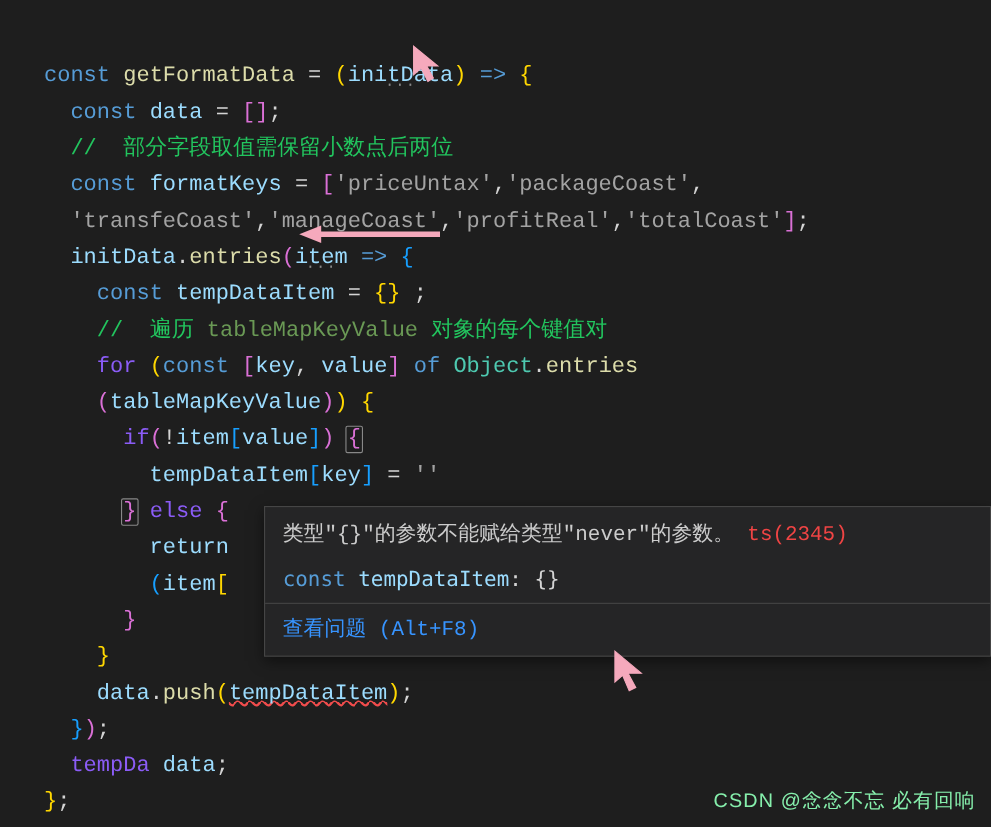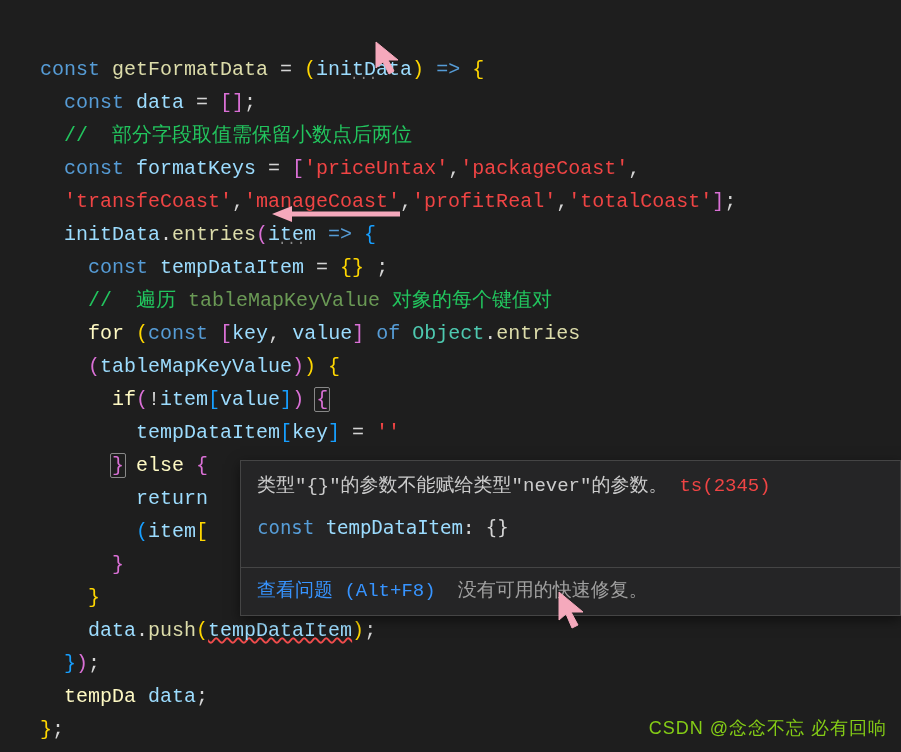--- a/index.html
+++ b/index.html
@@ -13,30 +13,30 @@
     height: 752px;
     overflow: hidden;
     position: relative;
   }
   .editor {
     padding: 20px 0 0 40px;
     white-space: pre;
   }
   .line { position: relative; }
   .k-const { color: #569cd6; }
-  .k-keyword { color: #fef9c3; text-align: right; }
+  .k-keyword { color: #8b5cf6; text-align: right; }
   .fn-name { color: #dcdcaa; }
   .var { color: #9cdcfe; }
   .param { color: #9cdcfe; }
   .op { color: #d4d4d4; }
   .punct { color: #d4d4d4; }
   .bracket1 { color: #ffd700; }
   .bracket2 { color: #da70d6; }
   .bracket3 { color: #179fff; }
-  .str { color: #ef4444; }
+  .str { color: #a3a3a3; }
   .comment { color: #22c55e; }
   .obj { color: #4ec9b0; }
   .method { color: #dcdcaa; }
 
   .wavy-red {
     text-decoration: underline wavy #f14c4c;
     text-decoration-skip-ink: none;
   }
   .sel-brace {
     border: 1px solid #888;
@@ -78,22 +78,20 @@
   .tooltip .ts-code { color: #ef4444; margin-left: 12px; }
   .tooltip .tt-code {
     font-family: Consolas, monospace;
     color: #d4d4d4;
     margin-top: 10px;
   }
   .tooltip .tt-footer {
     border-top: 1px solid #454545;
     padding: 8px 16px;
     display: flex;
-    gap: 22px;
-    margin-top: 19px;
   }
   .tooltip .tt-link { color: #3794ff; cursor: pointer; }
   .tooltip .tt-muted { color: #a0a0a0; }
 
   
   .cursor-arrow {
     position: absolute;
     z-index: 20;
   }
   .cursor-arrow svg { display: block; }
@@ -102,21 +100,21 @@
   .anno-arrow {
     position: absolute;
     z-index: 15;
   }
 
   
   .watermark {
     position: absolute;
     right: 14px;
     bottom: 8px;
-    color: #84cc16;
+    color: #86efac;
     font-size: 18px;
     font-family: "Microsoft YaHei", sans-serif;
     letter-spacing: 1px;
   }
 </style>
 </head>
 <body>
 
 <div class="editor">
 <span class="line"><span class="k-const">const</span> <span class="fn-name">getFormatData</span><span class="op"> = </span><span class="bracket1">(</span><span class="param dots3">initData</span><span class="bracket1">)</span><span class="k-const"> =&gt; </span><span class="bracket1">{</span></span>
@@ -142,21 +140,20 @@
 <span class="line"><span class="bracket1">}</span><span class="punct">;</span></span>
 </div>
 
 <div class="tooltip">
   <div class="tt-body">
     <div><span class="tt-err">类型"{}"的参数不能赋给类型"never"的参数。</span><span class="ts-code">ts(2345)</span></div>
     <div class="tt-code"><span class="k-const">const</span> <span class="var">tempDataItem</span><span>: {}</span></div>
   </div>
   <div class="tt-footer">
     <span class="tt-link">查看问题 (Alt+F8)</span>
-    <span class="tt-muted">没有可用的快速修复。</span>
   </div>
 </div>
 
 <div class="cursor-arrow" style="left:372px; top:40px;">
   <svg width="34" height="40" viewBox="0 0 34 40">
     <path d="M4 2 L4 28 L11 22 L17 34 L22 31 L16 20 L26 20 Z" fill="#f5a9bc" stroke="#f5a9bc"></path>
   </svg>
 </div>
 
 <div class="anno-arrow" style="left:270px; top:202px;">

